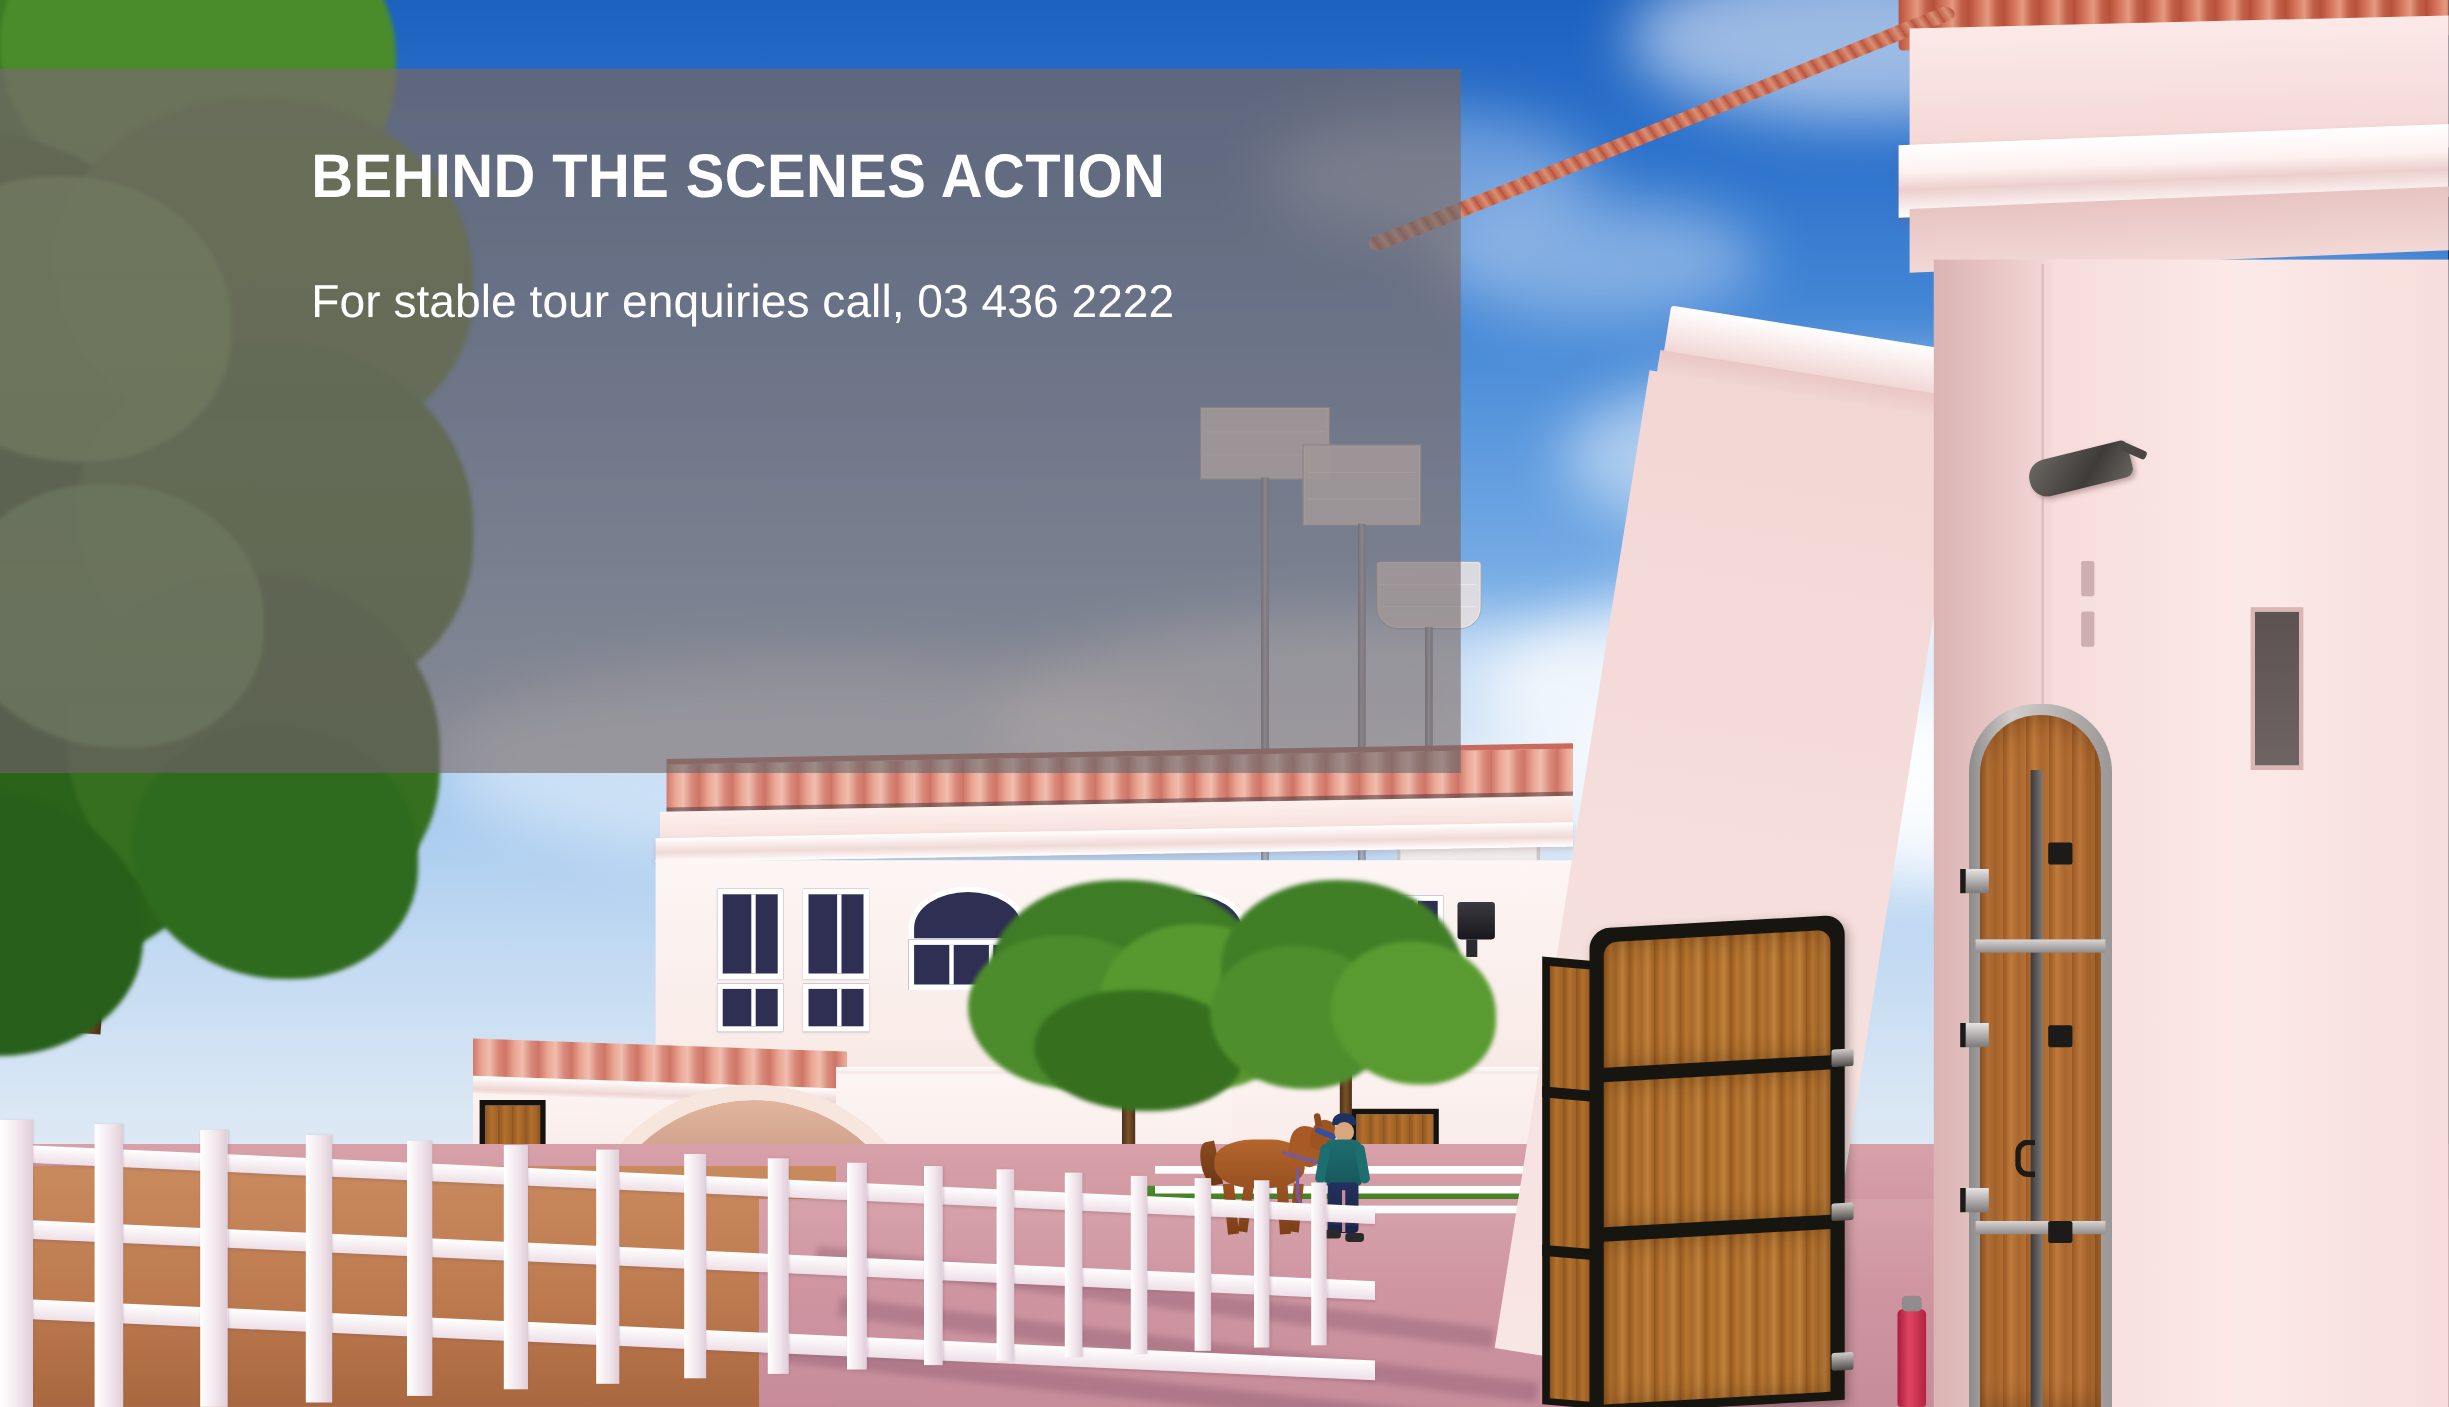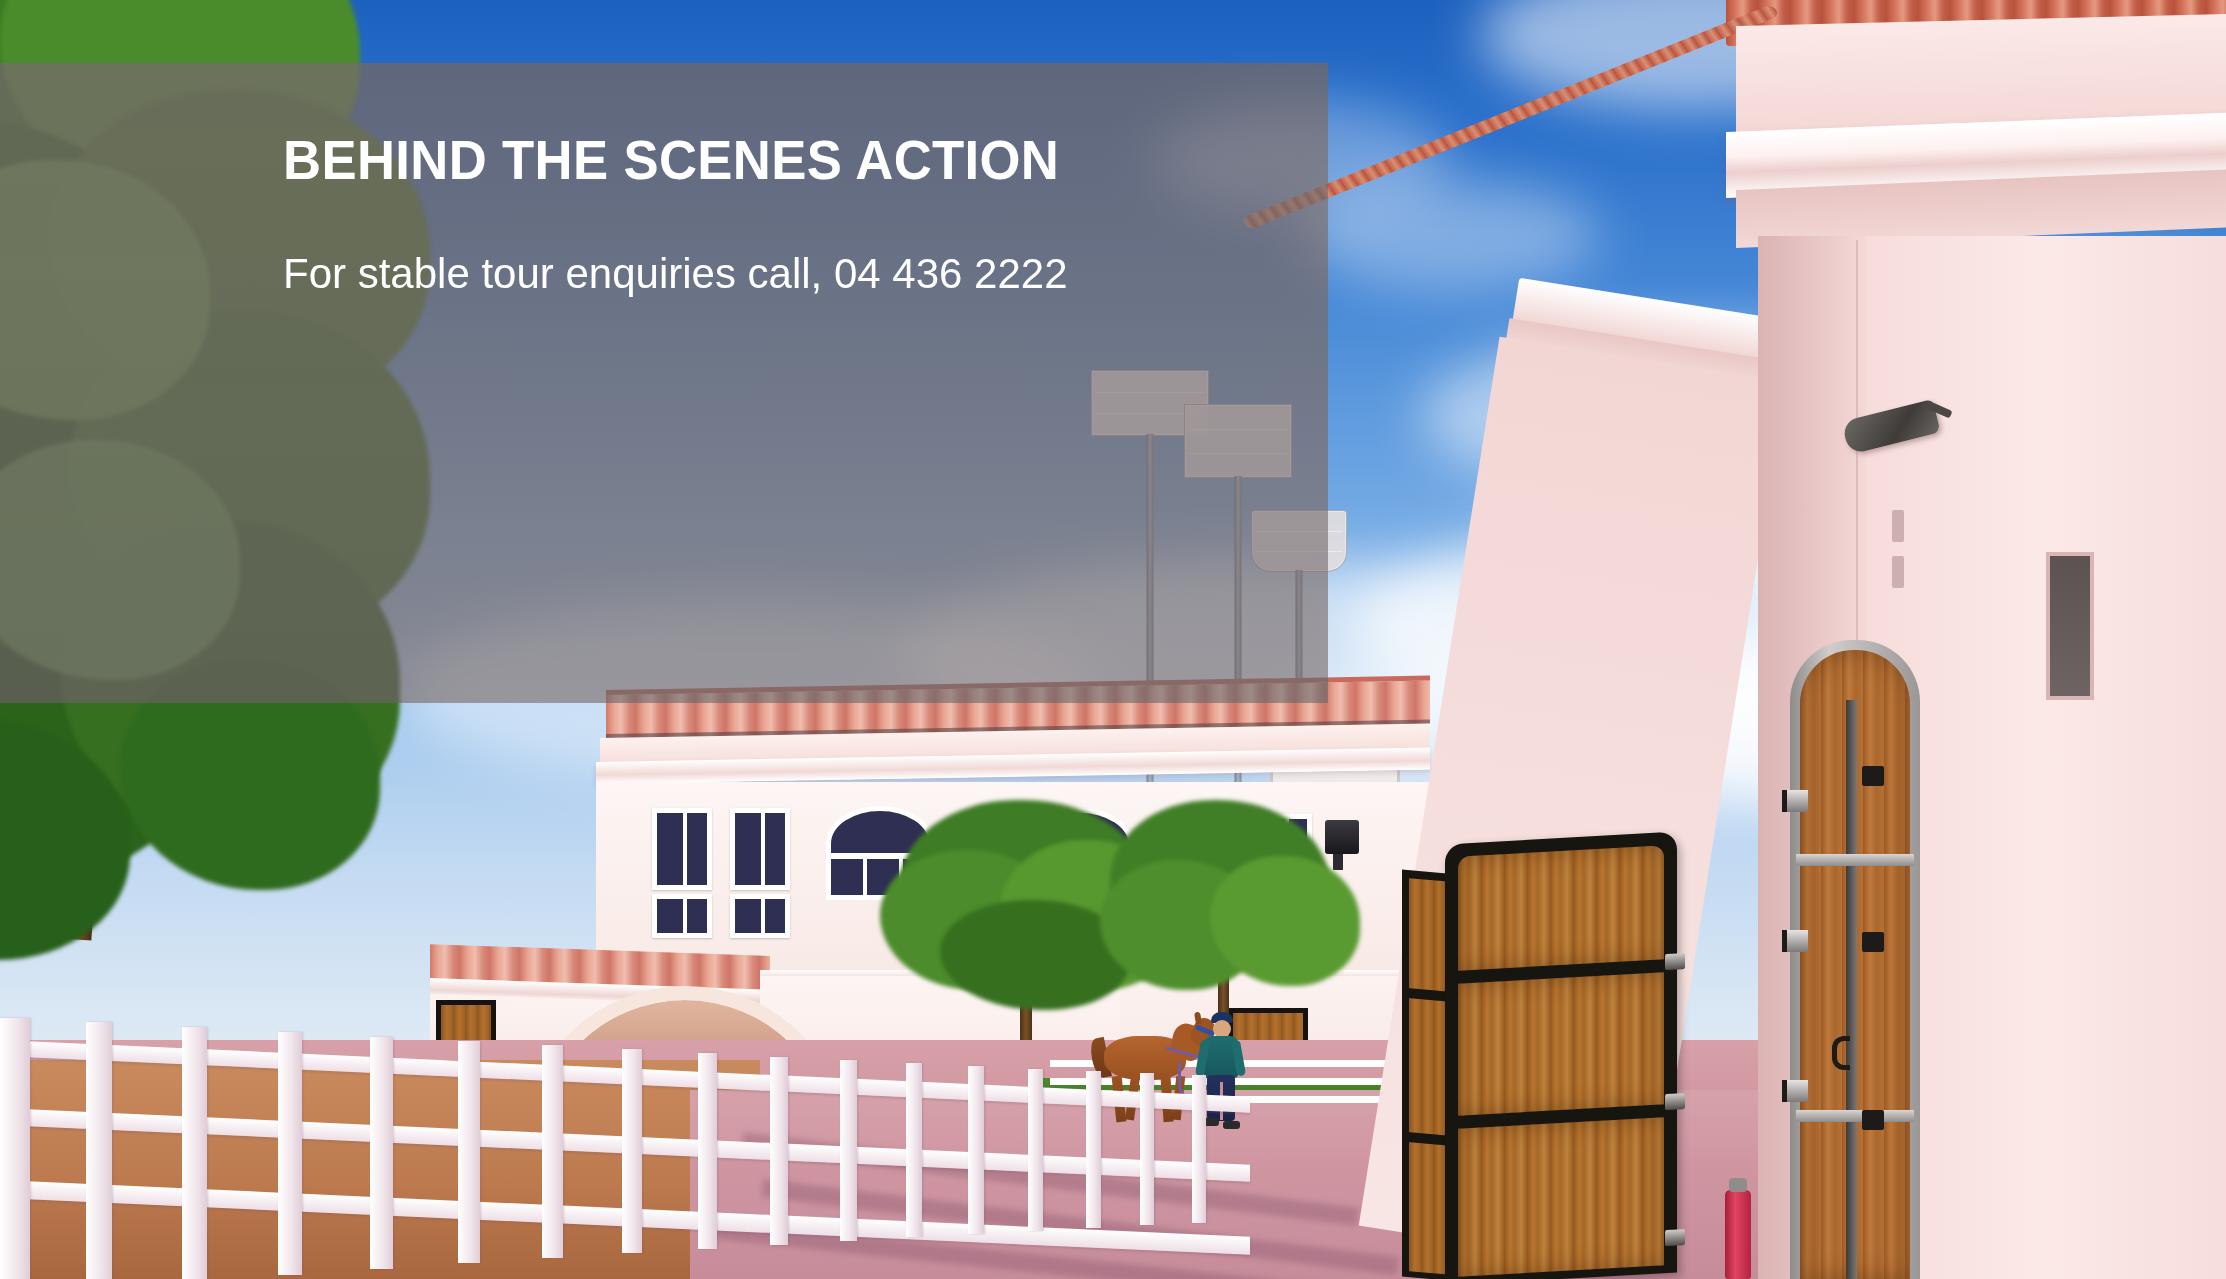--- a/index.html
+++ b/index.html
@@ -572,16 +572,16 @@
     <div class="blob" style="left:40px;top:200px;width:300px;height:260px;background:#5a9b33;opacity:.85;"></div>
     <div class="blob" style="left:90px;top:480px;width:280px;height:240px;background:#56993a;opacity:.8;"></div>
     <div class="blob" style="left:250px;top:700px;width:260px;height:230px;background:#2f6b1e;"></div>
     <div class="blob" style="left:-40px;top:760px;width:300px;height:240px;background:#27601a;"></div>
   </div>
 
   <div class="overlay"></div>
 
   <div class="panel-text">
     <div class="headline">BEHIND THE SCENES ACTION</div>
-    <div class="calltext">For stable tour enquiries call, 04 436 2222</div>
+    <div class="calltext">For stable tour enquiries call, 03 436 2222</div>
   </div>
 
 </div>
 
 </body></html>

